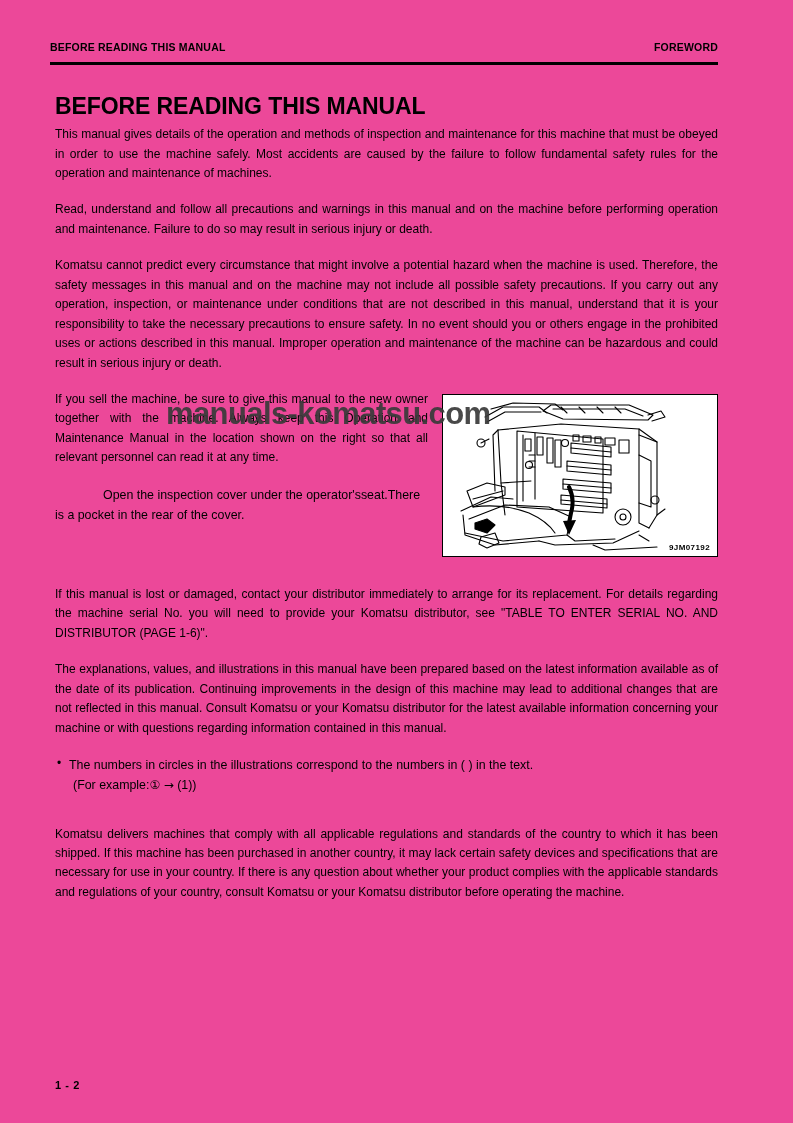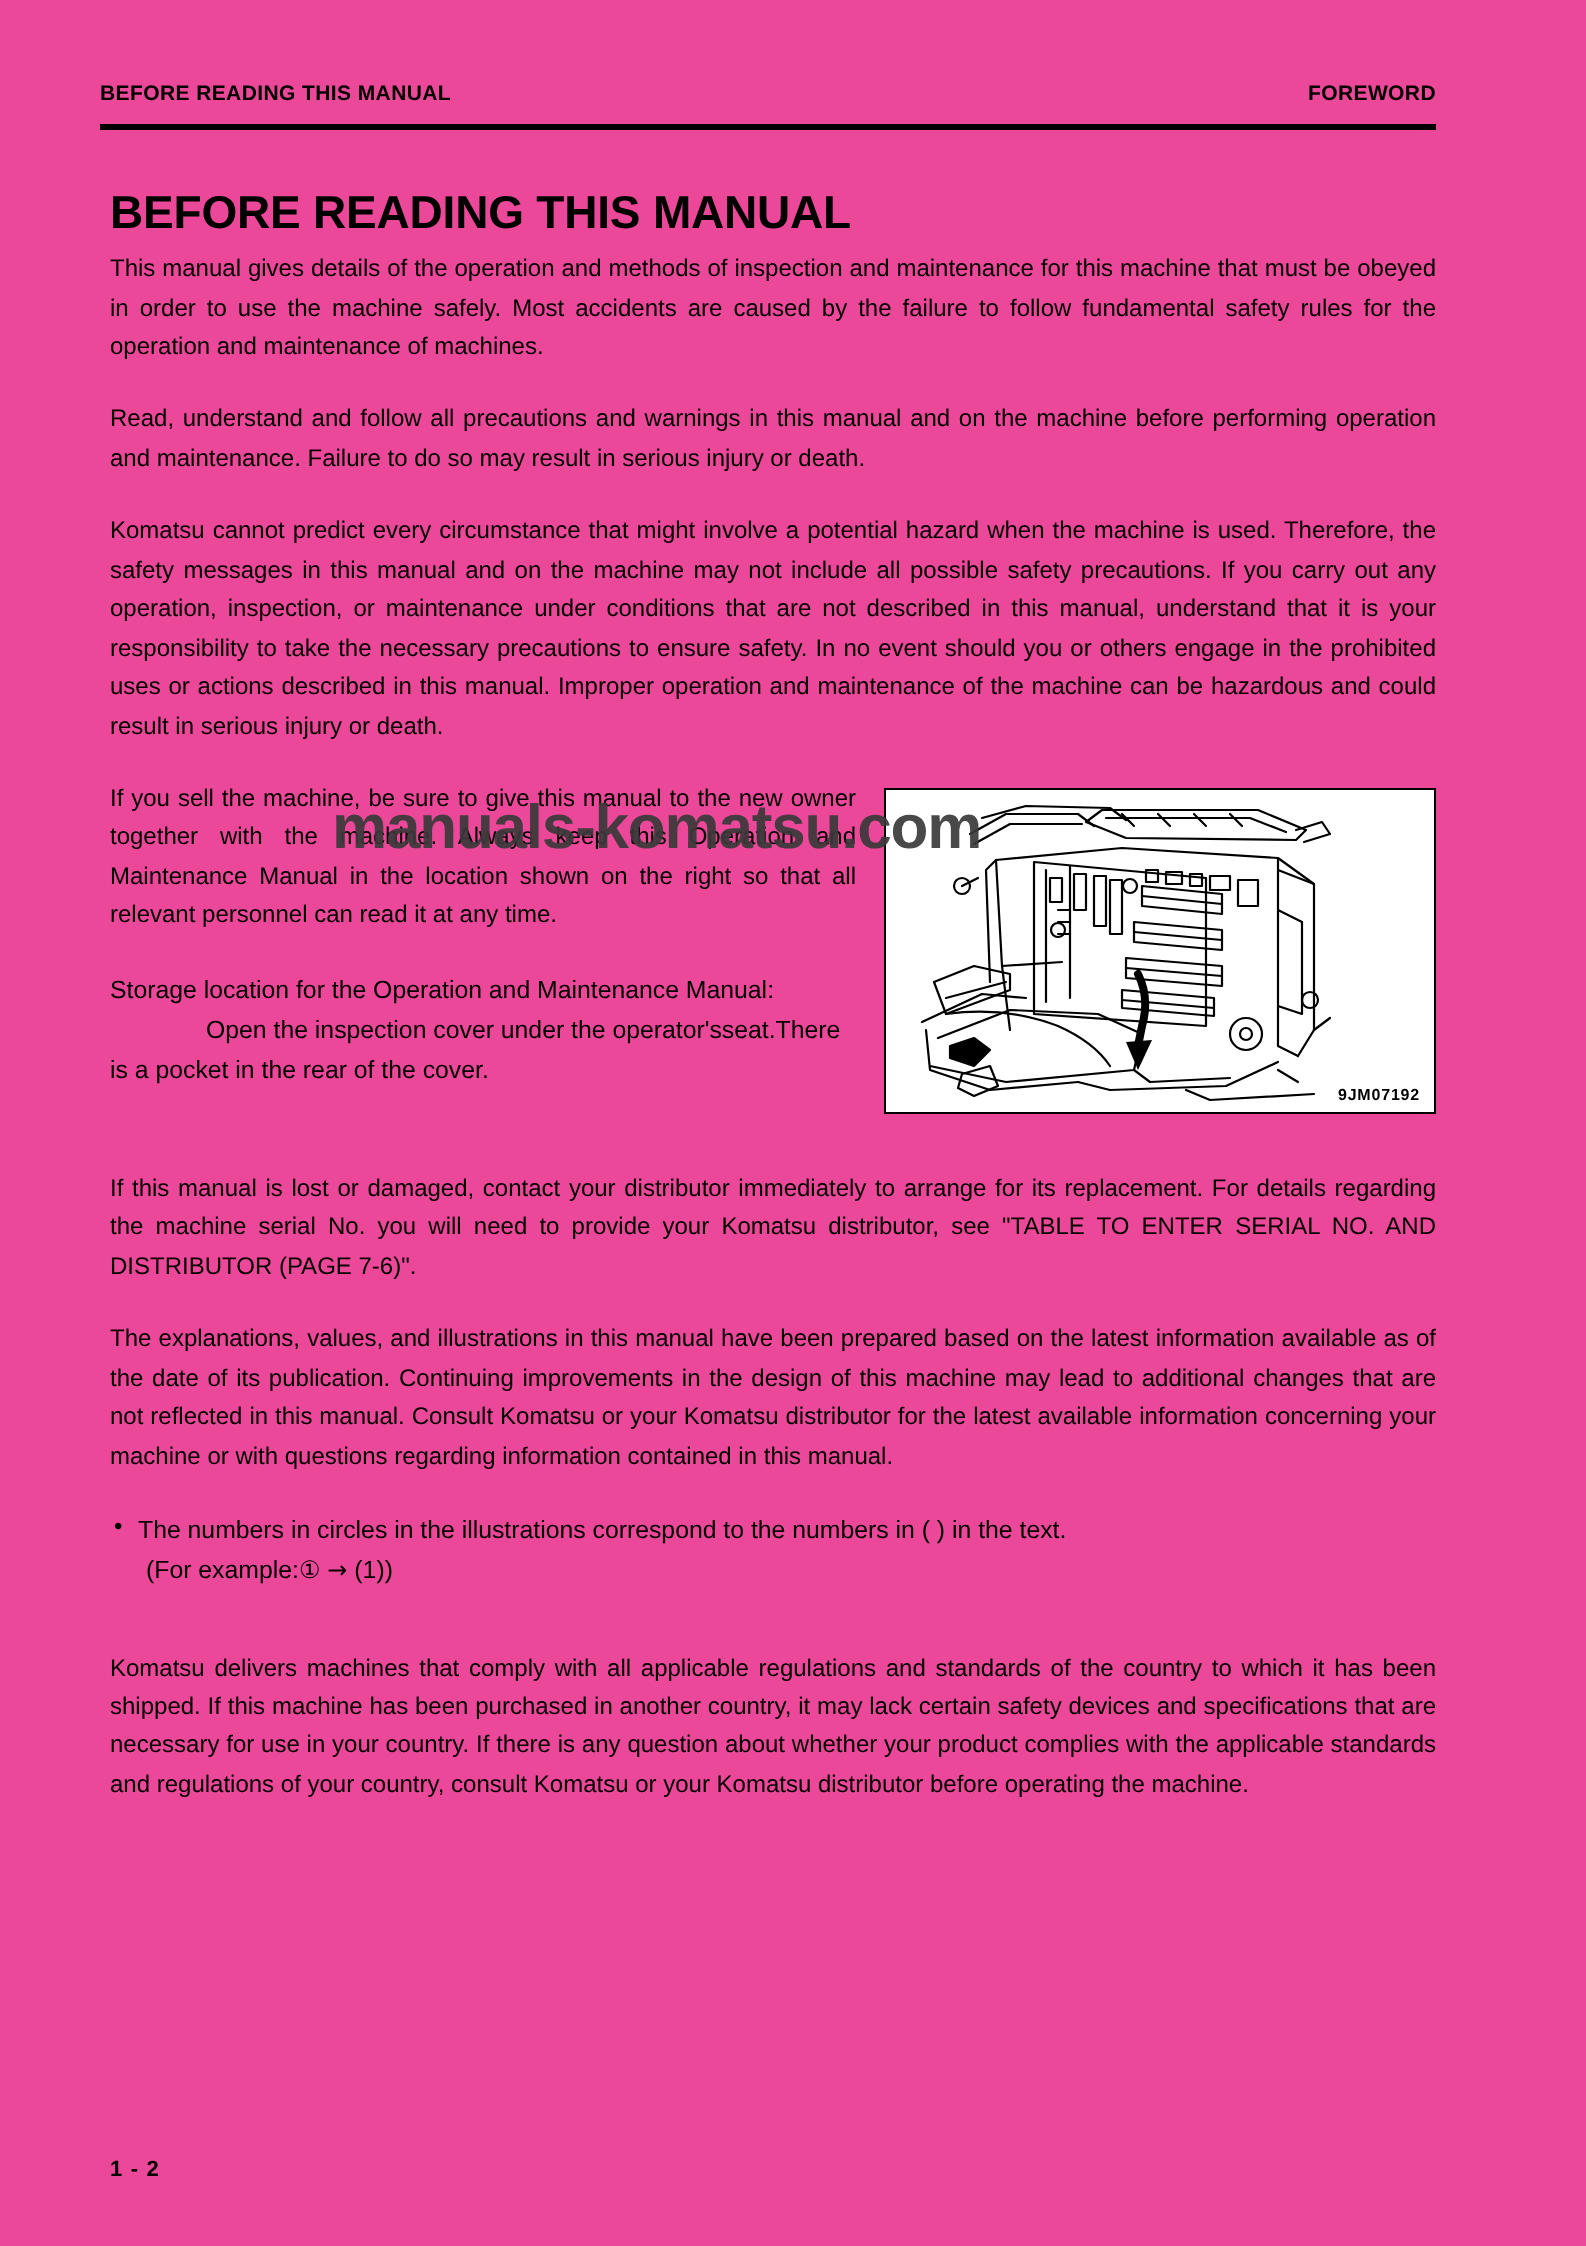--- a/index.html
+++ b/index.html
@@ -280,30 +280,29 @@
               <path d="M196 140 L206 146"></path>
             </g>
           </svg>
           <div class="figure-code">9JM07192</div>
         </div>
       </div>
 
       <p class="para">If you sell the machine, be sure to give this manual to the new owner together with the machine. Always keep this Operation and Maintenance Manual in the location shown on the right so that all relevant personnel can read it at any time.</p>
 
       <div class="storage-block">
-        <span>Storage location for the Operation and Maintenance Manual:</span>
         <span class="indent-line">Open the inspection cover under the operator'sseat.There</span>
         <span>is a pocket in the rear of the cover.</span>
       </div>
 
     </div>
 
     <div class="spacer-md"></div>
 
-    <p class="para">If this manual is lost or damaged, contact your distributor immediately to arrange for its replacement. For details regarding the machine serial No. you will need to provide your Komatsu distributor, see "TABLE TO ENTER SERIAL NO. AND DISTRIBUTOR (PAGE 7-6)".</p>
+    <p class="para">If this manual is lost or damaged, contact your distributor immediately to arrange for its replacement. For details regarding the machine serial No. you will need to provide your Komatsu distributor, see "TABLE TO ENTER SERIAL NO. AND DISTRIBUTOR (PAGE 1-6)".</p>
 
 
     <p class="para tight">The explanations, values, and illustrations in this manual have been prepared based on the latest information available as of the date of its publication. Continuing improvements in the design of this machine may lead to additional changes that are not reflected in this manual. Consult Komatsu or your Komatsu distributor for the latest available information concerning your machine or with questions regarding information contained in this manual.</p>
 
     <ul class="bullets">
       <li>
         <span class="dot">•</span>
         <span>The numbers in circles in the illustrations correspond to the numbers in ( ) in the text.</span>
         <span class="sub-line">
           <span>(For example:</span><span class="circled">①</span>

